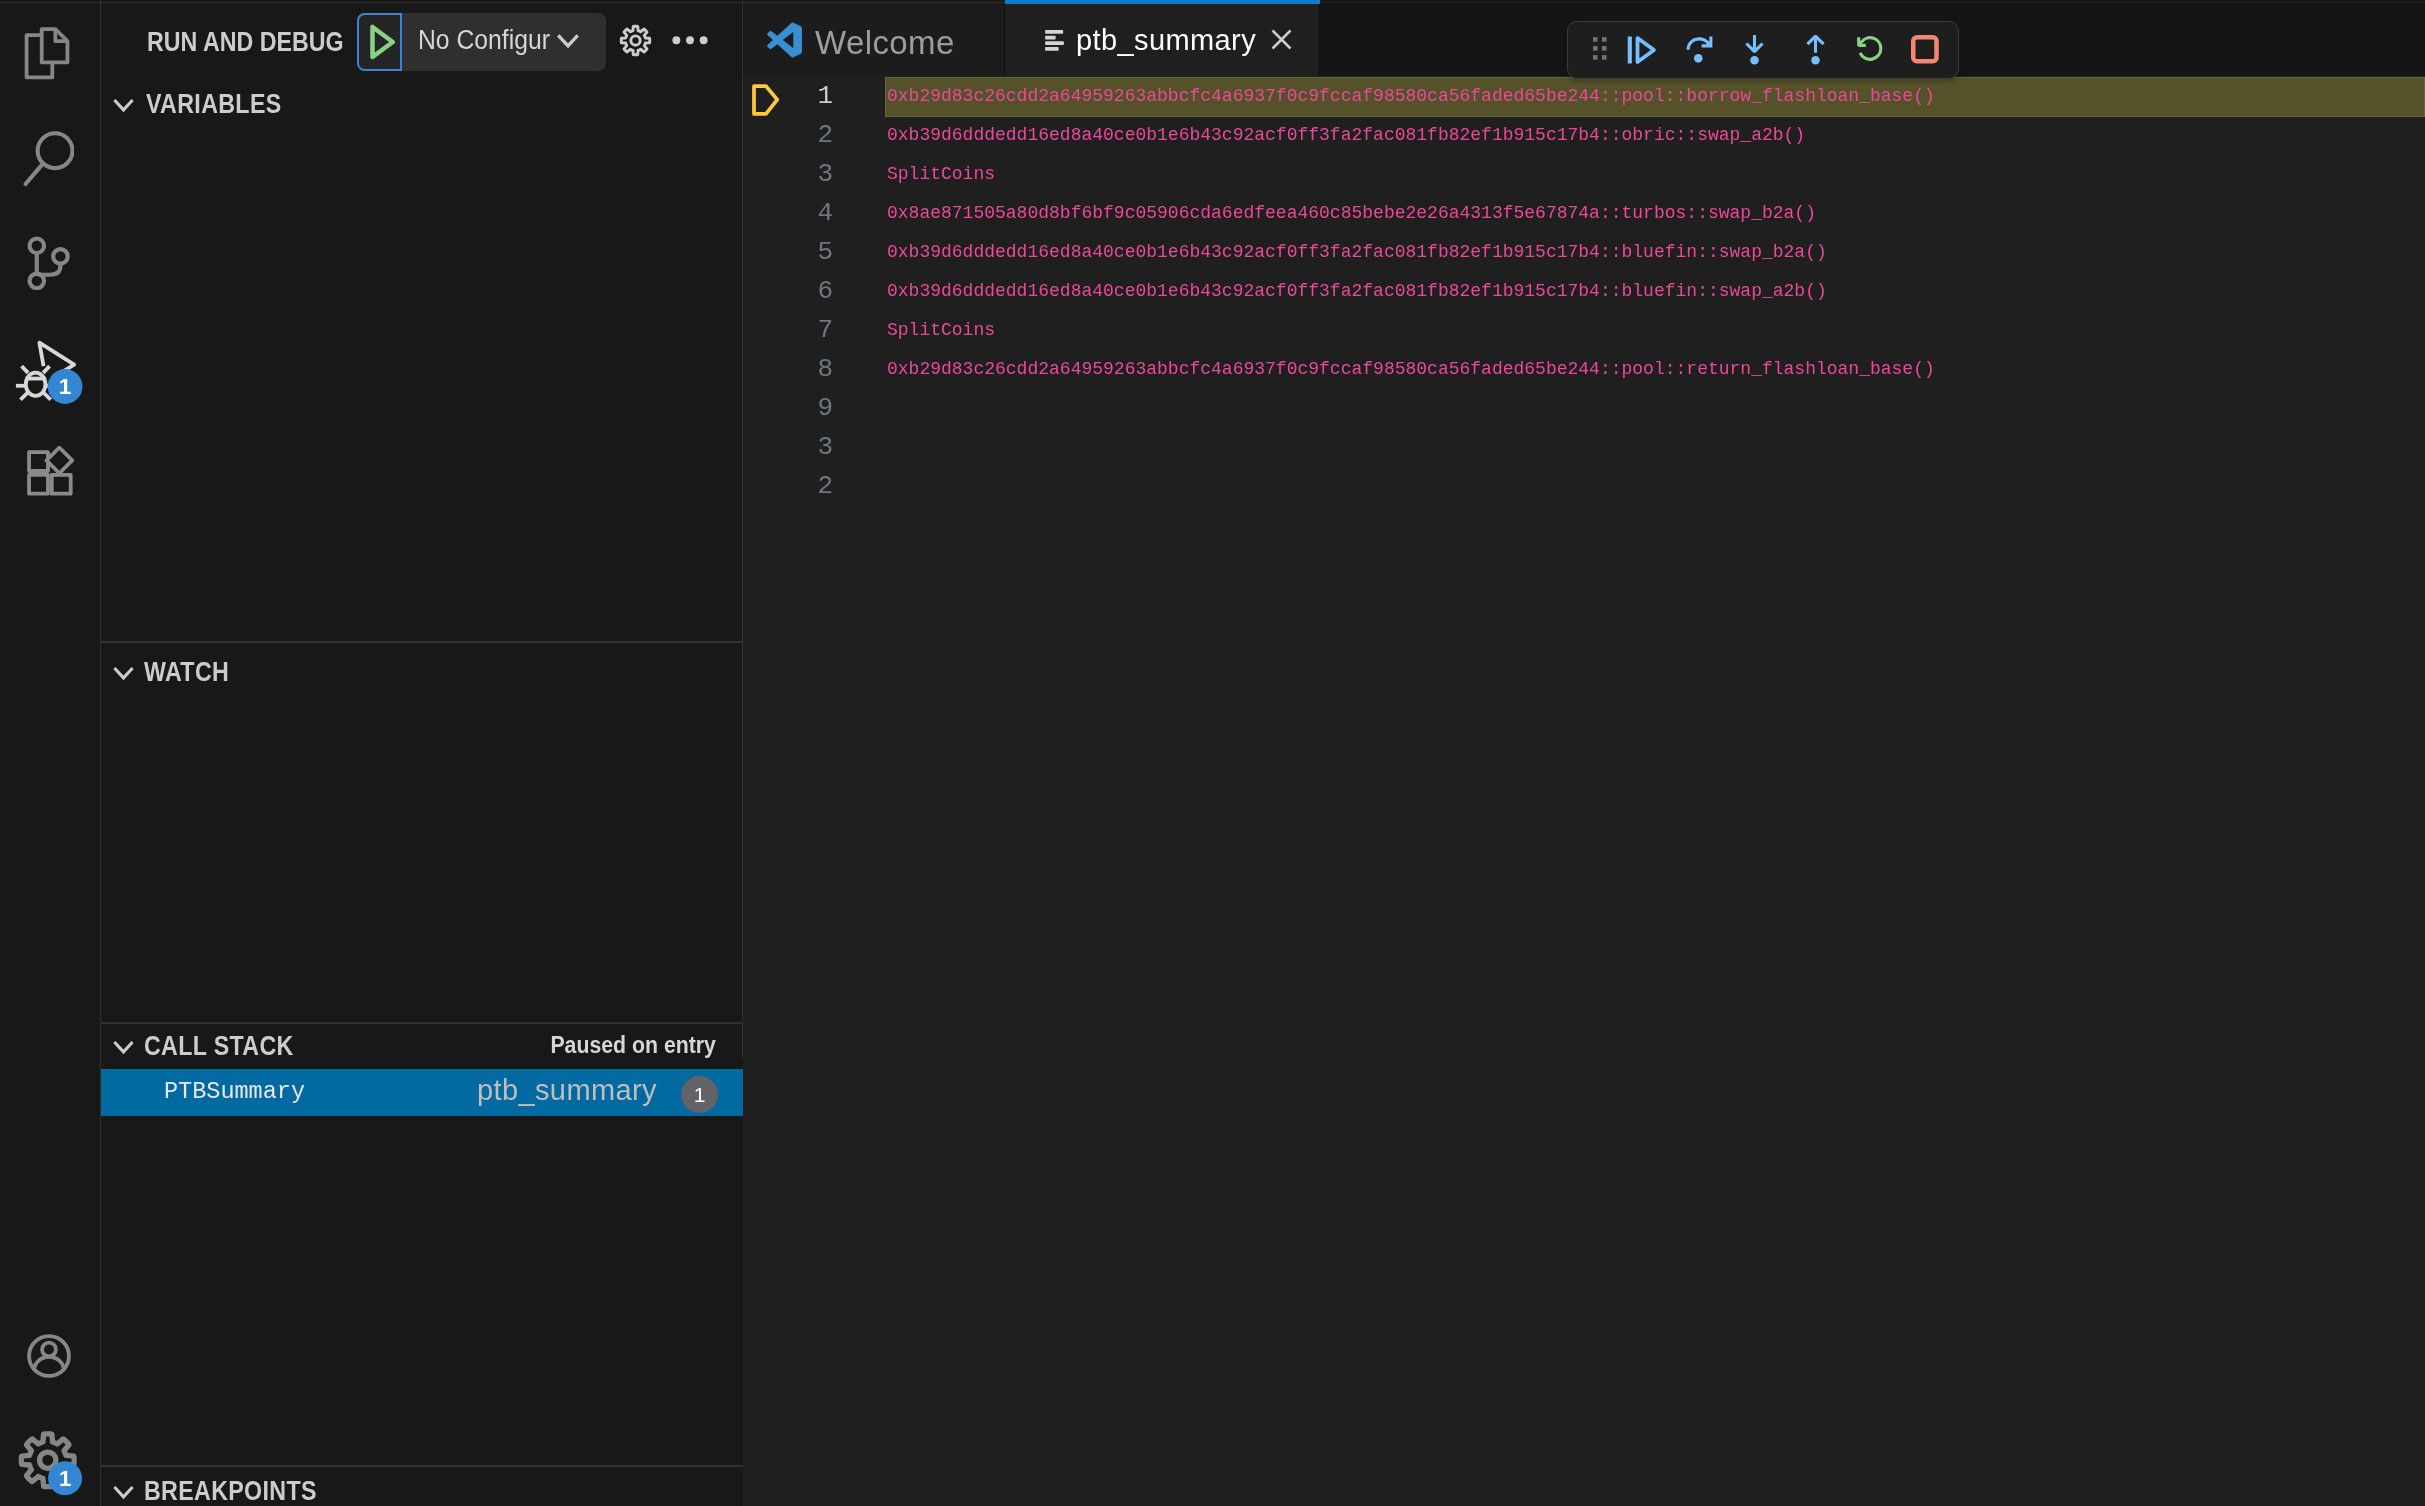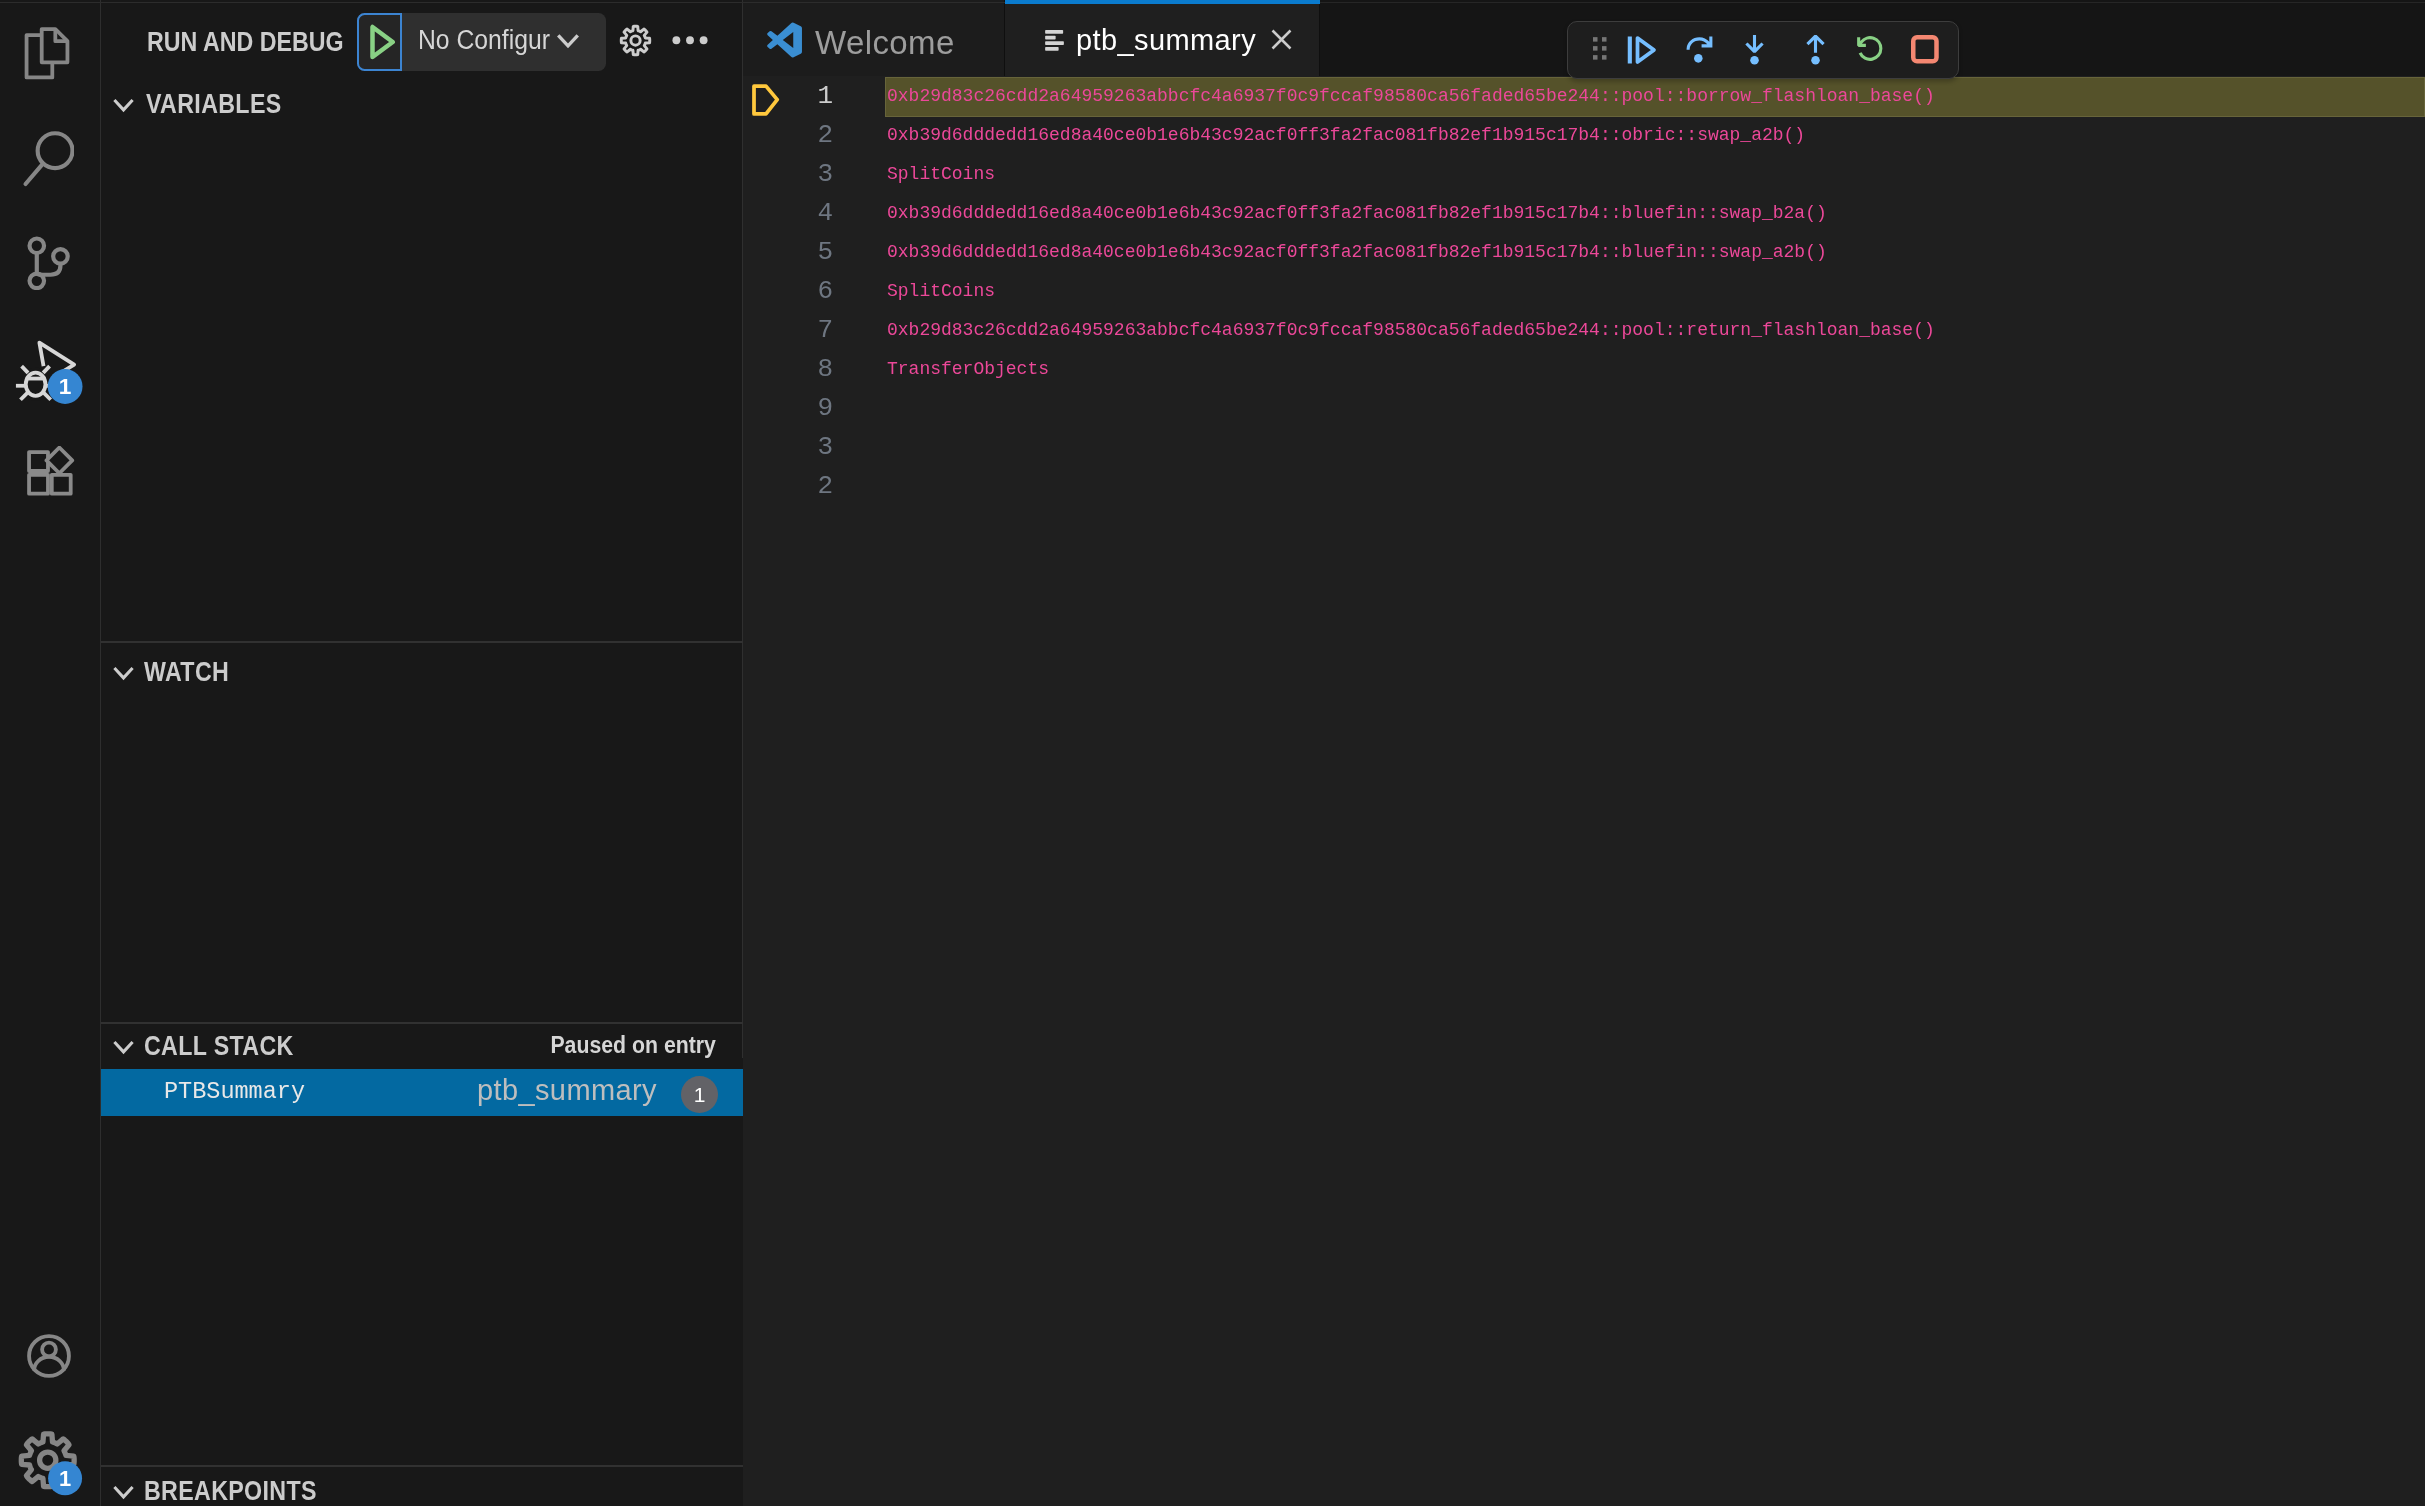--- a/index.html
+++ b/index.html
@@ -192,25 +192,25 @@
       <div>8</div>
       <div>9</div>
       <div>3</div>
       <div>2</div>
   </div>
 
   <div id="code" class="abs" style="left:144px;top:77px;font-family:'Liberation Mono',monospace;font-size:18px;line-height:39px;color:#ec4899;">
       <div>0xb29d83c26cdd2a64959263abbcfc4a6937f0c9fccaf98580ca56faded65be244::pool::borrow_flashloan_base()</div>
       <div>0xb39d6dddedd16ed8a40ce0b1e6b43c92acf0ff3fa2fac081fb82ef1b915c17b4::obric::swap_a2b()</div>
       <div>SplitCoins</div>
+      <div>0x8ae871505a80d8bf6bf9c05906cda6edfeea460c85bebe2e26a4313f5e67874a::turbos::swap_b2a()</div>
       <div>0xb39d6dddedd16ed8a40ce0b1e6b43c92acf0ff3fa2fac081fb82ef1b915c17b4::bluefin::swap_b2a()</div>
       <div>0xb39d6dddedd16ed8a40ce0b1e6b43c92acf0ff3fa2fac081fb82ef1b915c17b4::bluefin::swap_a2b()</div>
       <div>SplitCoins</div>
       <div>0xb29d83c26cdd2a64959263abbcfc4a6937f0c9fccaf98580ca56faded65be244::pool::return_flashloan_base()</div>
-      <div>TransferObjects</div>
     </div>
 
   <div class="abs" style="left:824px;top:20.5px;width:392px;height:58px;background:#1e1e1e;border:1.5px solid #3d3d3d;border-radius:10px;box-shadow:0 2.3px 4.6px rgba(0,0,0,0.22);"></div>
 
   <svg class="abs" style="left:850px;top:37px" width="15" height="26.5" viewBox="0 0 20 35">
     <g fill="#767676">
       <rect x="0" y="0" width="6" height="6"></rect>
         <rect x="12" y="0" width="6" height="6"></rect>
       <rect x="0" y="12" width="6" height="6"></rect>
         <rect x="12" y="12" width="6" height="6"></rect>

